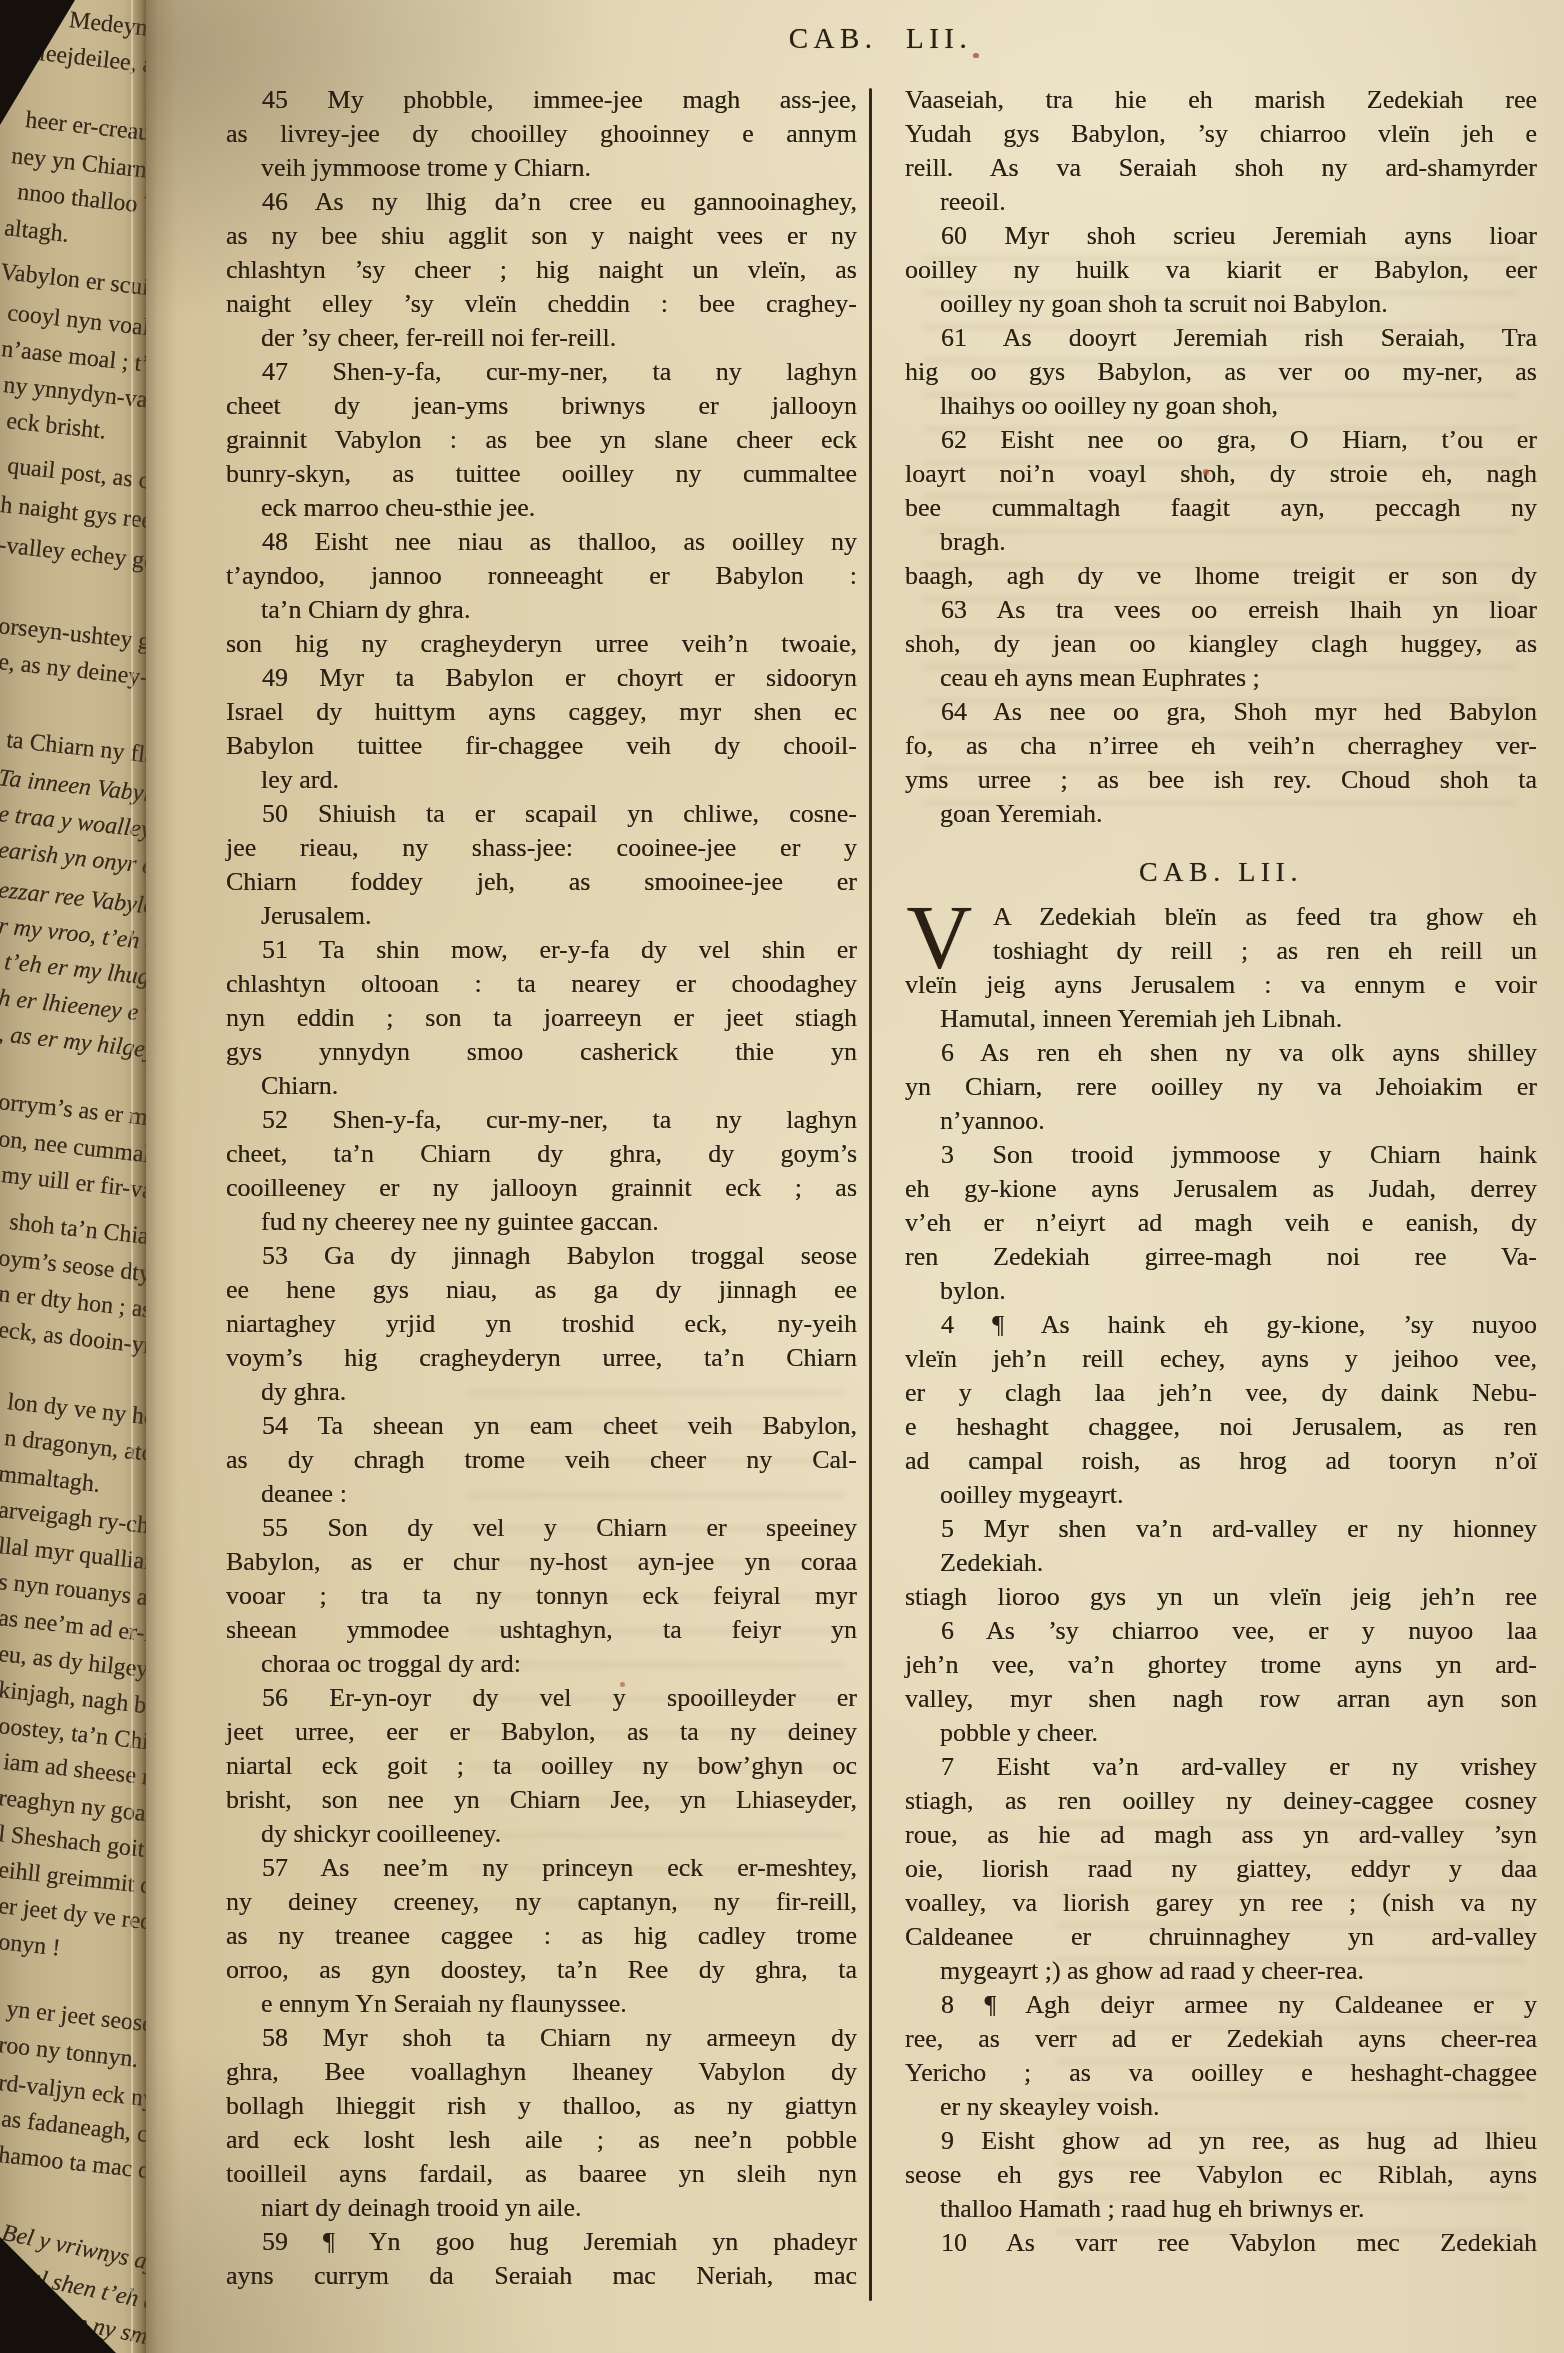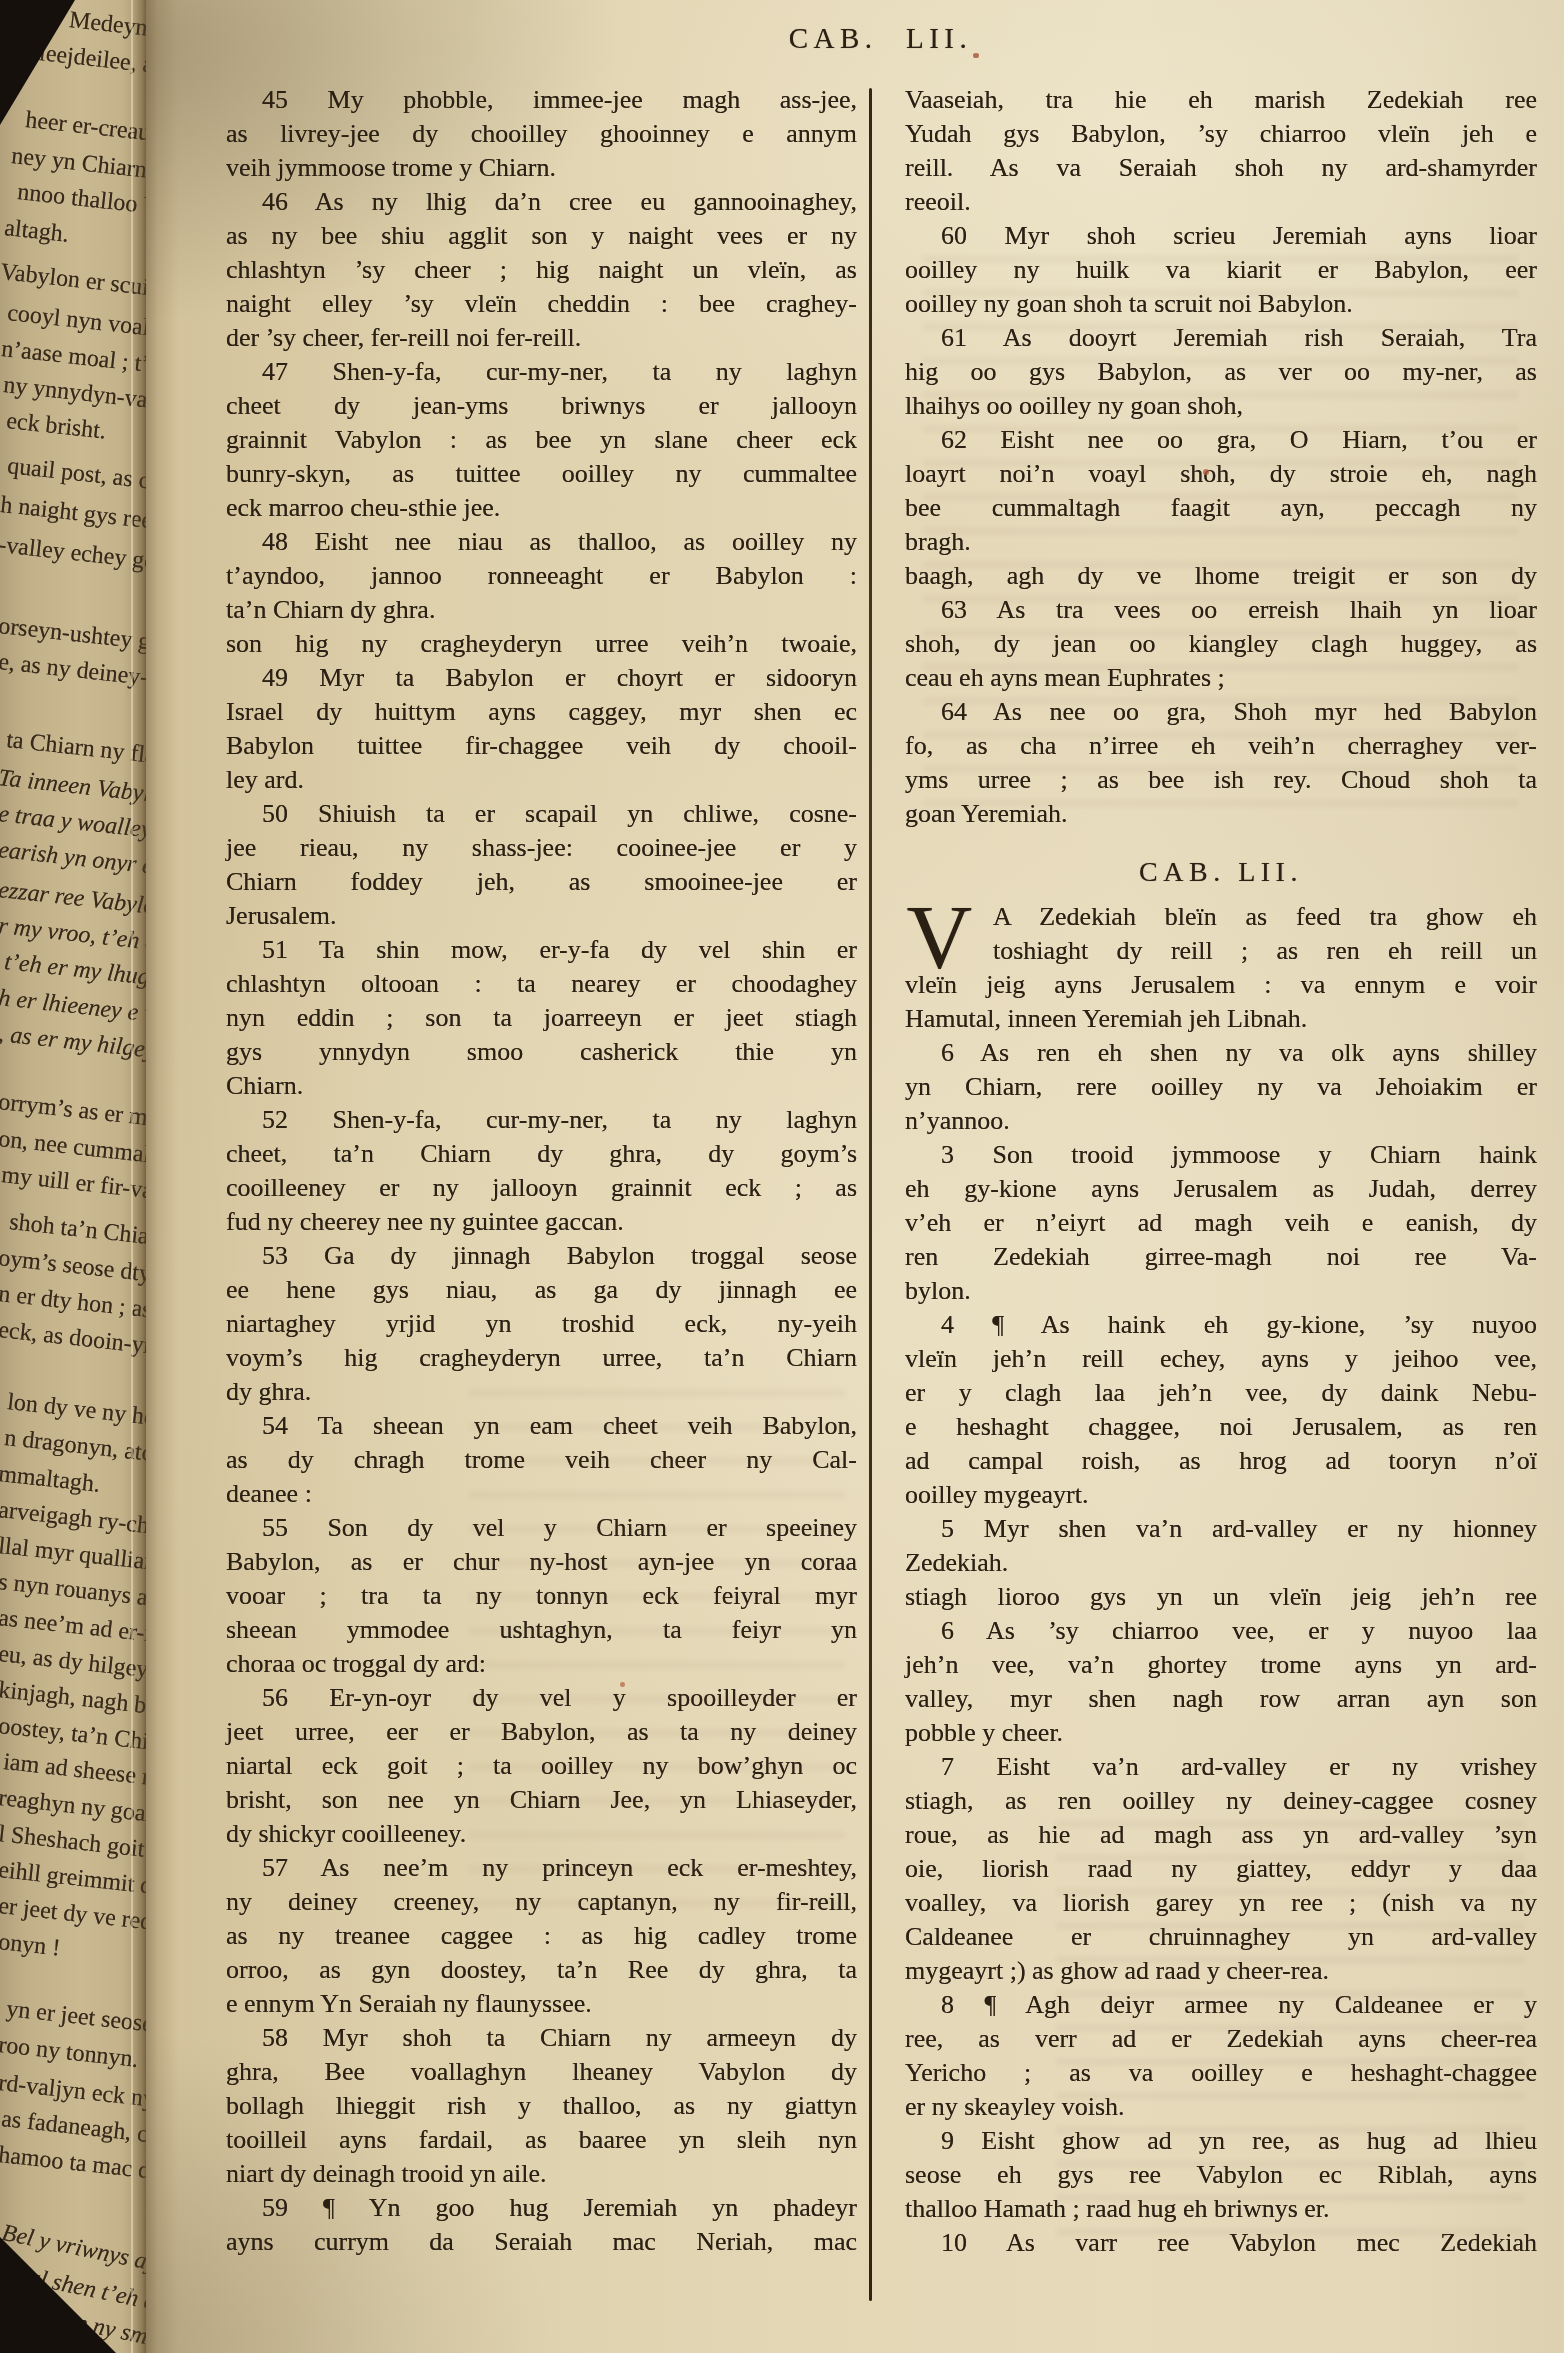--- a/index.html
+++ b/index.html
@@ -48,21 +48,21 @@
     position:absolute;left:869px;top:88px;width:3.1px;height:2213px;
     background:linear-gradient(180deg,#32271a,#473823 30%,#3a2d1d 70%,#2e2315);
     border-radius:1.6px;
   }
   .tl{
     height:34px;line-height:34px;font-size:26px;white-space:nowrap;overflow:visible;
     text-align:justify;text-align-last:justify;
     text-shadow:0 0 0.5px rgba(43,32,20,.65);
   }
   .tl.vs{padding-left:36px;}
-  .tl.pe{text-align:left;text-align-last:left;}
+  .tl.pe{text-align:left;text-align-last:left;margin-left:35px;}
   .chap{
     height:69px;line-height:81px;text-align:center;
     font-size:28px;letter-spacing:5.5px;color:#2b2014;
     text-shadow:0 0 0.8px rgba(43,32,20,.55);
   }
   .dropwrap{position:relative;}
   .dropcap{
     position:absolute;left:1.6px;top:4.7px;font-size:91px;line-height:66px;
     color:#2b2014;text-shadow:0 0 0.8px rgba(43,32,20,.6);
   }
@@ -205,20 +205,21 @@
       <div class="tl">brisht, son nee yn Chiarn Jee, yn Lhiaseyder,</div>
       <div class="tl pe">dy shickyr cooilleeney.</div>
       <div class="tl vs">57 As nee’m ny princeyn eck er-meshtey,</div>
       <div class="tl">ny deiney creeney, ny captanyn, ny fir-reill,</div>
       <div class="tl">as ny treanee caggee : as hig cadley trome</div>
       <div class="tl">orroo, as gyn doostey, ta’n Ree dy ghra, ta</div>
       <div class="tl pe">e ennym Yn Seraiah ny flaunyssee.</div>
       <div class="tl vs">58 Myr shoh ta Chiarn ny armeeyn dy</div>
       <div class="tl">ghra, Bee voallaghyn lheaney Vabylon dy</div>
       <div class="tl">bollagh lhieggit rish y thalloo, as ny giattyn</div>
+      <div class="tl">ard eck losht lesh aile ; as nee’n pobble</div>
       <div class="tl">tooilleil ayns fardail, as baaree yn sleih nyn</div>
       <div class="tl pe">niart dy deinagh trooid yn aile.</div>
       <div class="tl vs">59 ¶ Yn goo hug Jeremiah yn phadeyr</div>
       <div class="tl">ayns currym da Seraiah mac Neriah, mac</div>
     </div>
   <div id="divider"></div>
   <div id="col-right" class="col">
       <div class="tl">Vaaseiah, tra hie eh marish Zedekiah ree</div>
       <div class="tl">Yudah gys Babylon, ’sy chiarroo vleïn jeh e</div>
       <div class="tl">reill.  As va Seraiah shoh ny ard-shamyrder</div>

